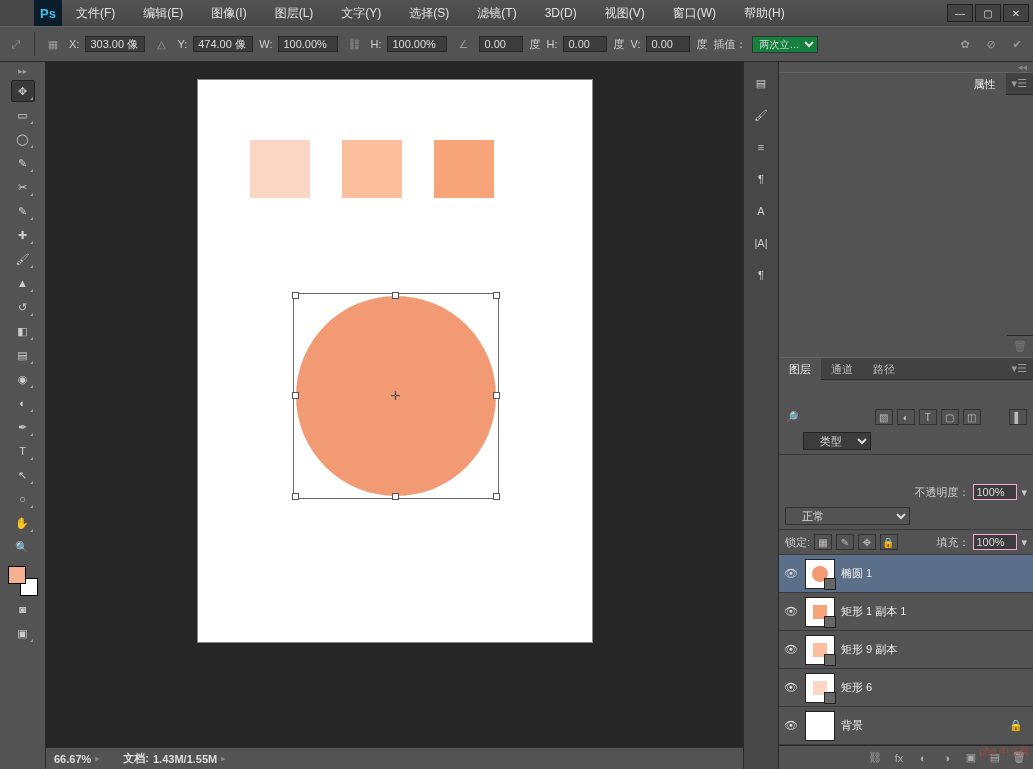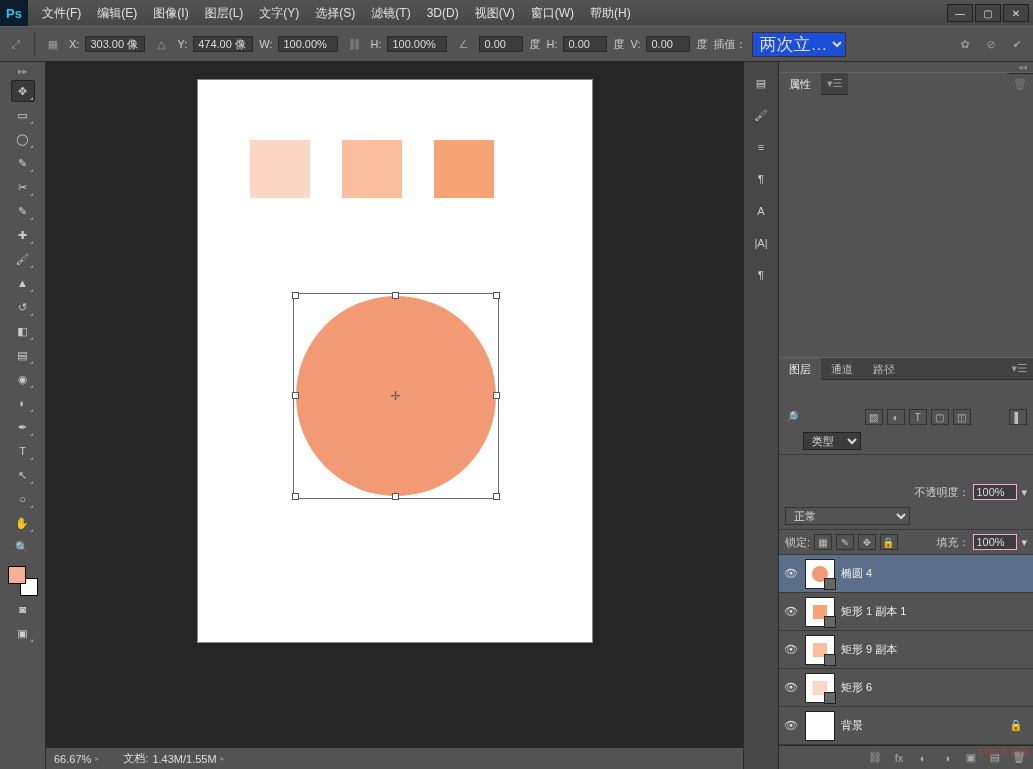--- a/index.html
+++ b/index.html
@@ -1,28 +1,28 @@
 <!DOCTYPE html>
 <html><head>
 <meta charset="utf-8">
 <style>
 * { margin: 0; padding: 0; box-sizing: border-box; font-family: "Microsoft YaHei", Arial, sans-serif; user-select: none; }
 body { background: #474747; width: 1033px; height: 769px; overflow: hidden; color: #ccc; font-size: 11px; }
-.titlebar { height: 26px; background: linear-gradient(#535353,#474747); display: flex; align-items: center; }
+.titlebar { height: 26px; background: linear-gradient(#535353,#474747); display: flex; align-items: center; margin-left: 34px; }
 .ps-logo { width: 28px; height: 26px; display:flex;align-items:center;justify-content:center;color:#3ac1f1;font-weight:bold;font-size:13px;background:#0b1d2b; }
-.menubar { display: flex; gap: 0; margin-left: 6px; flex:1;text-align:right; }
+.menubar { display: flex; gap: 12px; margin-left: 6px; flex:1;text-align:right; }
 .menubar span { padding: 0 8px; line-height:26px; color:#e0e0e0; font-size:12px; }
 .winctrl { display:flex; margin-right:4px; }
 .winbtn { width:26px;height:18px;border:1px solid #222;background:#434343;margin-left:2px;display:flex;align-items:center;justify-content:center;color:#ddd;font-size:10px; }
 .optionsbar { height: 36px; background: #535353; border-top:1px solid #646464;border-bottom:1px solid #2b2b2b; display:flex; align-items:center; padding:0 6px; gap:6px; font-size:11px;color:#ccc;}
 .opt-field { background:#3c3c3c; border:1px solid #2a2a2a; color:#ddd; padding:1px 4px; width:60px; font-size:11px;}
 .opt-label { color:#ccc; }
 .opt-sep { width:1px;height:24px;background:#3a3a3a;margin:0 2px;}
 .opt-icon { width:20px;height:20px;display:flex;align-items:center;justify-content:center;color:#999;}
-.opt-select { background:#1d4ed8;border:1px solid #333;color:#ddd;padding:1px 2px;font-size:17px;}
+.opt-select { background:#15803d;border:1px solid #333;color:#ddd;padding:1px 2px;font-size:10px;}
 .main { display:flex; height: calc(769px - 26px - 36px); }
 .toolbox { width: 46px; background:#535353; border-right:1px solid #2b2b2b; display:flex;flex-direction:column;align-items:center;padding-top:4px;gap:2px;}
 .toolbox .toggle { width:12px;height:10px;color:#999;font-size:9px;text-align:center;margin-bottom:2px;}
 .tool { width:24px;height:22px;display:flex;align-items:center;justify-content:center;color:#ccc;border:1px solid transparent;border-radius:2px;position:relative;}
 .tool.active { background:#3a3a3a;border-color:#222;}
 .tool .corner { position:absolute;bottom:1px;right:1px;width:0;height:0;border-left:3px solid transparent;border-bottom:3px solid #999;}
 .swatch { margin-top:6px; width:30px;height:30px;position:relative;}
 .swatch .fg{position:absolute;top:0;left:0;width:18px;height:18px;background:#f4b091;border:1px solid #000;}
 .swatch .bg{position:absolute;bottom:0;right:0;width:18px;height:18px;background:#fff;border:1px solid #000;}
 .center { flex:1; background:#262626; display:flex;flex-direction:column;}
@@ -36,42 +36,42 @@
 .sq2{left:144px;background:#fbbf9e;}
 .sq3{left:236px;background:#f8a479;}
 .transform{position:absolute;left:98px;top:216px;width:200px;height:200px;}
 .circle{width:100%;height:100%;border-radius:50%;background:#f29a73;}
 .tb-box{position:absolute;inset:-3px;border:1px solid #6b6b6b;}
 .handle{position:absolute;width:7px;height:7px;background:#fff;border:1px solid #555;}
 .h-tl{top:-4px;left:-4px}.h-tr{top:-4px;right:-4px}.h-bl{bottom:-4px;left:-4px}.h-br{bottom:-4px;right:-4px}
 .h-tm{top:-4px;left:calc(50% - 4px)}.h-bm{bottom:-4px;left:calc(50% - 4px)}
 .h-ml{top:calc(50% - 4px);left:-4px}.h-mr{top:calc(50% - 4px);right:-4px}
 .anchor{position:absolute;top:calc(50% - 6px);left:calc(50% - 6px);width:12px;height:12px;color:#555;font-size:12px;line-height:12px;text-align:center;}
-.statusbar{height:22px;background:#535353;border-top:1px solid #2a2a2a;display:flex;align-items:center;padding:0 8px;gap:24px;color:#ddd;font-size:11px;}
+.statusbar{height:22px;background:#535353;border-top:1px solid #2a2a2a;display:flex;align-items:center;padding:0 8px;gap:24px;color:#ddd;font-size:11px;font-weight:bold;}
 .status-seg{display:flex;align-items:center;gap:4px;}
 .zoomtri{font-size:8px;color:#888;}
 .rightdock{width:290px;background:#535353;display:flex;}
 .iconstrip{width:36px;background:#474747;border-left:1px solid #2a2a2a;border-right:1px solid #2a2a2a;display:flex;flex-direction:column;align-items:center;padding-top:10px;gap:10px;}
 .stripicon{width:22px;height:22px;display:flex;align-items:center;justify-content:center;color:#ccc;}
 .panels{flex:1;display:flex;flex-direction:column;}
 .panel-collapse{height:10px;display:flex;justify-content:flex-end;padding-right:6px;color:#888;font-size:9px;}
 .panel{background:#535353;border-top:1px solid #646464;}
 .panel-tabs{height:22px;display:flex;align-items:center;background:#424242;border-bottom:1px solid #2a2a2a;}
 .ptab{padding:0 10px;line-height:22px;color:#bbb;font-size:11px;}
 .ptab.active{background:#535353;color:#eee;}
 .panel-menu{margin-left:auto;padding:0 6px;color:#999;}
 .panel-body{padding:6px 8px;}
 .prop-empty{color:#aaa;font-size:11px;}
 .spacer{flex:1;}
 .panel-foot{height:22px;border-top:1px solid #2a2a2a;display:flex;justify-content:flex-end;align-items:center;padding:0 6px;color:#777;}
 .layer-opts{display:flex;align-items:center;gap:4px;padding:4px 6px;border-bottom:1px solid #3a3a3a;font-size:11px;color:#ccc;}
 .layer-opts input,.layer-opts select{background:#3c3c3c;border:1px solid #222;color:#ddd;font-size:11px;}
 .lopt-row2{display:flex;align-items:center;gap:4px;padding:4px 6px;border-bottom:1px solid #3a3a3a;font-size:11px;}
 .mini-btn{width:18px;height:16px;border:1px solid #333;display:flex;align-items:center;justify-content:center;color:#bbb;font-size:10px;}
-.blend-select{flex:1;background:#535353;border:1px solid #333;color:#ddd;padding:1px 4px;font-size:11px;margin-top:48px;}
+.blend-select{flex:1;background:#535353;border:1px solid #333;color:#ddd;padding:1px 12px;font-size:11px;margin-top:48px;}
 .opc-field{width:44px;background:#3c3c3c;border:1px solid #f9a8d4;color:#ddd;font-size:11px;padding:1px 2px;}
 .lock-row{display:flex;align-items:center;gap:4px;padding:4px 6px;border-bottom:1px solid #3a3a3a;font-size:11px;}
 .layers{flex:1;overflow:auto;}
 .layer{display:flex;align-items:center;height:38px;border-bottom:1px solid #3a3a3a;padding:0 4px;gap:6px;}
 .layer.sel{background:#5b6f8a;}
 .eye{width:16px;text-align:center;color:#ddd;}
 .thumb{width:30px;height:30px;background:#fff;border:1px solid #222;position:relative;display:flex;align-items:center;justify-content:center;}
 .thumb .mini-circ{width:16px;height:16px;border-radius:50%;background:#f29a73;}
 .thumb .mini-sq1{width:14px;height:14px;background:#f8a479;}
 .thumb .mini-sq2{width:14px;height:14px;background:#fbbf9e;}
@@ -211,21 +211,21 @@
       <div class="stripicon">🖌</div>
       <div class="stripicon">≡</div>
       <div class="stripicon">¶</div>
       <div class="stripicon">A</div>
       <div class="stripicon">|A|</div>
       <div class="stripicon">¶</div>
     </div>
     <div class="panels">
       <div class="panel-collapse">◂◂</div>
 
-      <div class="panel" style="display:flex;flex-direction:row;height:346px;">
+      <div class="panel" style="display:flex;flex-direction:column;height:346px;align-items:flex-end;">
         <div class="panel-tabs">
           <div class="ptab active">属性</div>
           <div class="panel-menu">▾☰</div>
         </div>
         <div class="spacer"></div>
         <div class="panel-foot">
           <span>🗑</span>
         </div>
       </div>
 
@@ -261,21 +261,21 @@
           <span style="margin-left:auto">填充：</span>
           <input class="opc-field" value="100%" style="">
           <span>▾</span>
         </div>
         <div class="layers">
           <div class="layer sel">
             <div class="eye">👁</div>
             <div class="thumb vec">
                 <div class="mini-circ"></div>
               </div>
-            <div class="lname">椭圆 4</div>
+            <div class="lname">椭圆 1</div>
           </div>
           <div class="layer">
             <div class="eye">👁</div>
             <div class="thumb vec">
                 <div class="mini-sq1"></div>
               </div>
             <div class="lname">矩形 1 副本 1</div>
           </div>
           <div class="layer">
             <div class="eye">👁</div>

